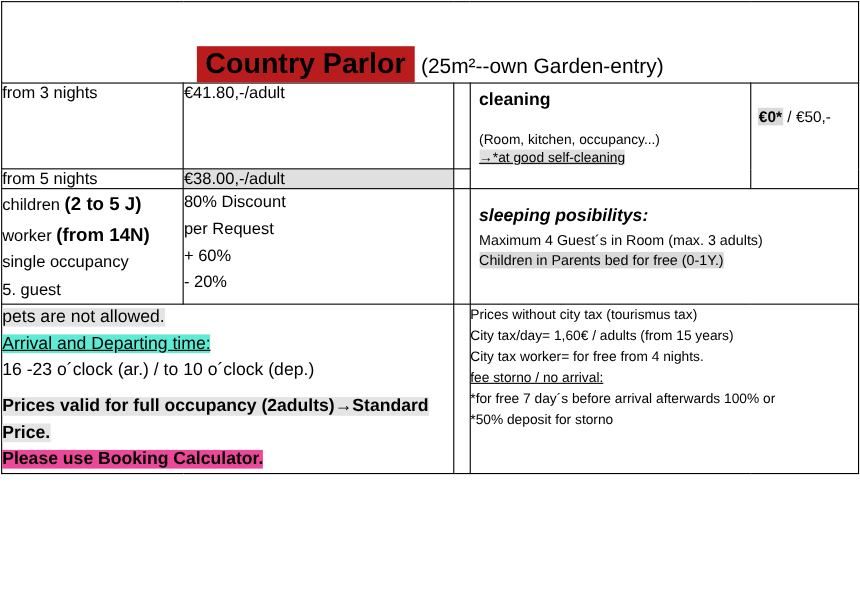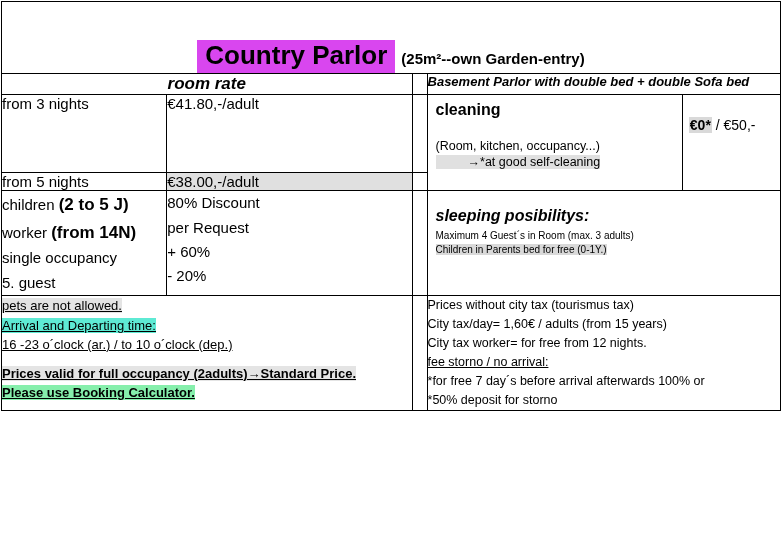--- a/index.html
+++ b/index.html
@@ -41,29 +41,29 @@
     text-align: center;
     vertical-align: middle;
   }
   .title-inner {
     display: flex;
     align-items: baseline;
     justify-content: center;
     gap: 6px;
   }
   .title-main {
-    background: #d946ef;
+    background: #b91c1c;
     font-size: 26px;
     font-weight: bold;
     padding: 1px 8px 2px 8px;
     line-height: 1.15;
   }
   .title-sub {
-    font-size: 15px;
-    font-weight: bold;
+    font-size: 19px;
+    font-weight: normal;
     margin-top: 48px;
   }
 
   
   .hdr-roomrate {
     text-align: center;
     font-style: italic;
     font-weight: bold;
     font-size: 17px;
     padding: 8px 0 8px 0;
@@ -95,21 +95,21 @@
   .cleaning-line {
     font-size: 12.5px;
     margin: 0 0 2px 8px;
   }
   .cleaning-arrow {
     font-size: 12.5px;
     margin: 2px 0 4px 8px;
   }
   .underline-hl {
     background: #e0e0e0;
-    padding-left: 32px;
+    text-decoration: underline;
   }
   .price-clean {
     font-size: 14px;
     padding: 22px 0 0 6px;
     white-space: nowrap;
   }
   .price-clean b {
     background: #d9d9d9;
     font-weight: bold;
     padding: 0 1px;
@@ -132,54 +132,53 @@
   }
 
   
   .sleep-title {
     font-weight: bold;
     font-size: 16px;
     margin: 16px 0 5px 8px;
     font-style: italic;
   }
   .sleep-line {
-    font-size: 10px;
+    font-size: 13px;
     margin: 0 0 3px 8px;
   }
   .sleep-hl {
     background: #d9d9d9;
   }
 
   
   .foot-left {
     padding: 8px 0 6px 8px;
-    font-size: 13px;
+    font-size: 16px;
     line-height: 1.5;
-    text-decoration: underline;
   }
   .foot-right {
     padding: 8px 0 6px 8px;
     font-size: 12.5px;
     line-height: 1.52;
   }
   .hl-gray {
     background: #e4e4e4;
   }
   .hl-gray-u {
     background: #5eead4;
     text-decoration: underline;
   }
   .u {
     text-decoration: underline;
   }
   .bold {
     font-weight: bold;
   }
   .hl-orange {
-    background: #86efac;
+    background: #ec4899;
     font-weight: bold;
   }
   .foot-gap { height: 9px; }
 </style>
 </head>
 <body>
 
 <div class="sheet">
 <table class="main">
   <colgroup>
@@ -193,25 +192,20 @@
   <tbody>
         <tr>
     <td class="title-cell" colspan="5">
       <div class="title-inner">
         <span class="title-main">Country Parlor</span>
         <span class="title-sub">(25m²--own Garden-entry)</span>
       </div>
     </td>
   </tr>
 
-  <tr>
-    <td class="hdr-roomrate" colspan="2">room rate</td>
-    <td></td>
-    <td class="hdr-basement" colspan="2">Basement Parlor with double bed + double Sofa bed</td>
-  </tr>
 
 
   <tr>
     <td class="label-cell">from 3 nights</td>
     <td class="price-cell">€41.80,-/adult</td>
     <td></td>
     <td class="no-border-top no-border-bottom">
       <div class="cleaning-title">cleaning</div>
       <div class="cleaning-line">(Room, kitchen, occupancy...)</div>
       <div class="cleaning-arrow"><span class="underline-hl">→*at good self-cleaning</span></div>
@@ -265,21 +259,21 @@
       <div><span class="hl-gray-u">Arrival and Departing time:</span></div>
       <div><span>16 -23 o´clock (ar.) / to 10 o´clock (dep.)</span></div>
       <div class="foot-gap"></div>
       <div><span class="bold hl-gray">Prices valid for full occupancy (2adults)→Standard Price.</span></div>
       <div><span class="hl-orange">Please use Booking Calculator.</span></div>
     </td>
     <td></td>
     <td class="foot-right" colspan="2">
       <div>Prices without city tax (tourismus tax)</div>
       <div>City tax/day= 1,60€ / adults (from 15 years)</div>
-      <div>City tax worker= for free from 12 nights.</div>
+      <div>City tax worker= for free from 4 nights.</div>
       <div><span class="u">fee storno / no arrival:</span></div>
       <div>*for free 7 day´s before arrival afterwards 100% or</div>
       <div>*50% deposit for storno</div>
     </td>
   </tr>
 </tbody>
     </table>
 </div>
 
 </body></html>

